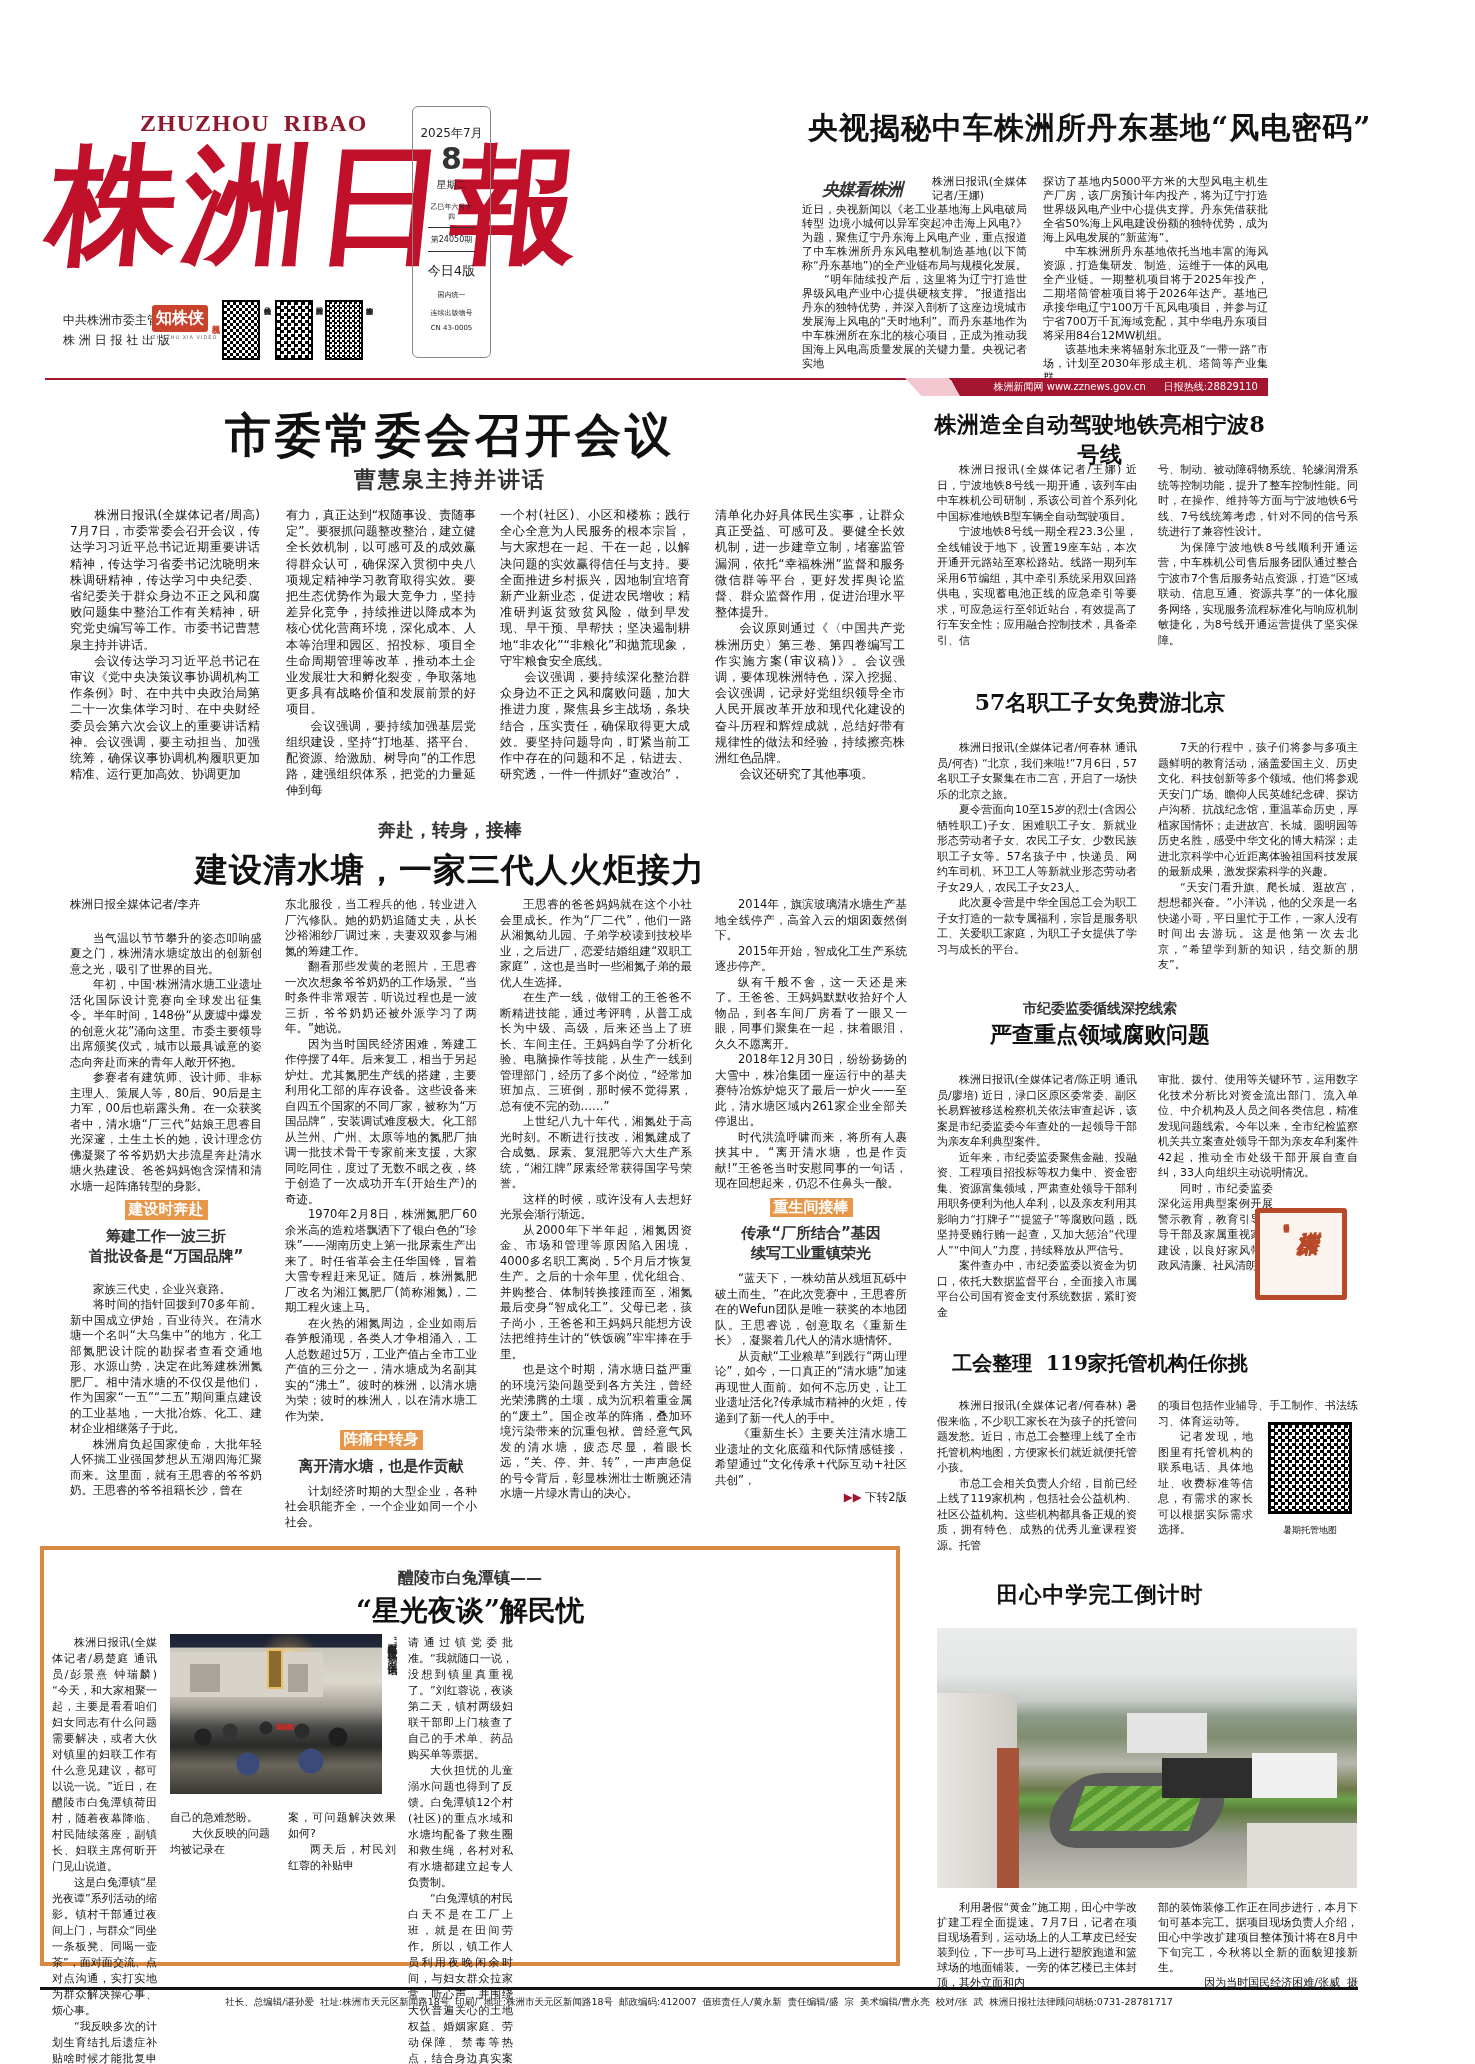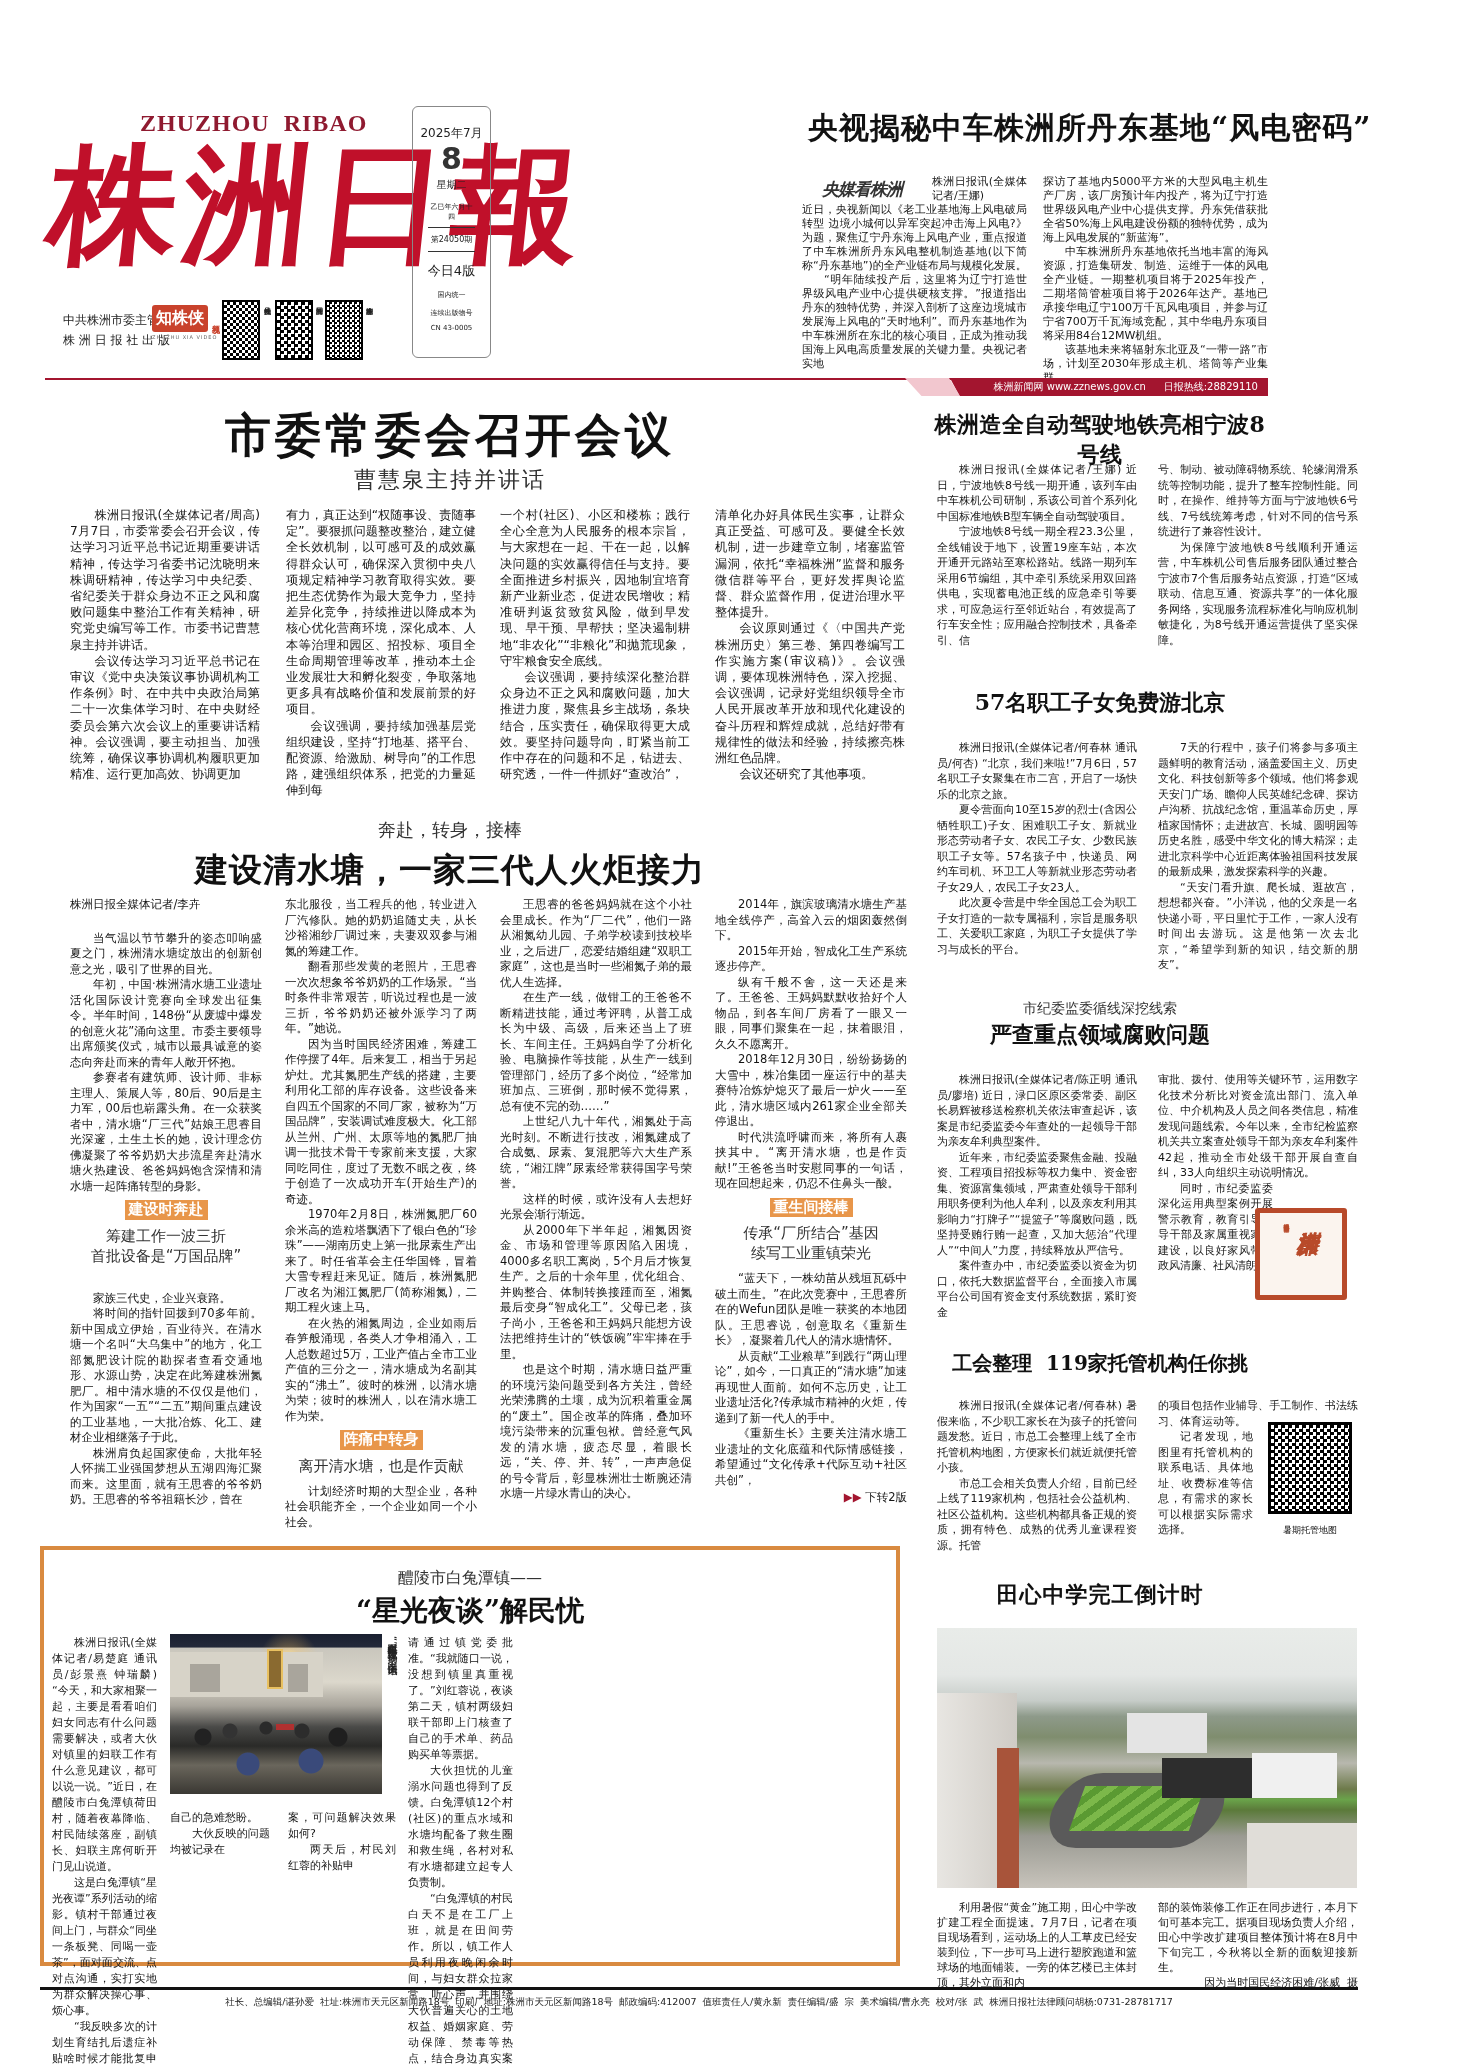--- a/index.html
+++ b/index.html
@@ -8,21 +8,21 @@
 .abs{position:absolute}
 .serif{font-family:"DejaVu Serif","Liberation Serif",serif}
 .body-text{font-size:12.2px;line-height:16.2px;text-align:justify;color:#151515}
 .body-text p{text-indent:2em;margin:0}
 .body-text p.noind{text-indent:0}
 .masthead-title{color:#c0102a;font-family:"DejaVu Serif","Liberation Serif",serif;font-weight:bold;font-size:128px;letter-spacing:6px;line-height:1;transform:skewX(-6deg)}
 .en-title{color:#8f1a30;font-family:"Liberation Serif","DejaVu Serif",serif;font-weight:bold;font-size:24px;letter-spacing:1px}
 .datebox{border:1.5px solid #888;border-radius:6px;text-align:center;color:#222}
 .hline-red{height:4px;background:#a3152f}
 .headline{font-weight:bold;text-align:center;color:#111}
-.sub-h{text-align:center;color:#333;font-weight:normal}
+.sub-h{text-align:center;color:#333;font-weight:bold}
 .tag{display:inline-block;background:#e8964a;color:#fff;font-weight:bold;padding:2px 4px;font-size:20px}
 .tag-wrap{text-align:center}
 .orange-box{border:4px solid #d98a40}
 .footer-line{height:3px;background:#111}
 .photo-night{background:
  radial-gradient(ellipse at 56% 18%, rgba(255,220,130,.9) 0 3%, rgba(255,200,100,.3) 8%, transparent 18%),
  linear-gradient(180deg,#1a2030 0%,#23293a 8%,#c9c6bd 9%,#dcd8cc 30%,#a7a39a 45%,#4a4a48 58%,#2a2a28 70%,#6a665c 82%,#3a3833 100%)}
 .photo-day{background:
  linear-gradient(180deg,#e9ece9 0%,#e4e7e5 18%,#c6ccc8 28%,#8e9a8a 34%,#7f8d6e 42%,#b8b8ae 52%,#6d7a4a 62%,#6aa34a 66%,#5b7a3a 70%,#9a9a92 80%,#c8c4bc 100%)}
 </style>
@@ -110,21 +110,21 @@
 <div class="abs sub-h" style="left:40px;top:818px;width:820px;font-size:18px">奔赴，转身，接棒</div>
 <div class="abs headline" style="left:40px;top:848px;width:820px;font-size:33px;letter-spacing:1px">建设清水塘，一家三代人火炬接力</div>
 
 <div class="abs body-text" style="left:70px;top:897px;width:192px;font-size:11.5px;line-height:15.5px">
   <p class="noind" style="margin-bottom:18px">株洲日报全媒体记者/李卉</p>
   <p>当气温以节节攀升的姿态叩响盛夏之门，株洲清水塘绽放出的创新创意之光，吸引了世界的目光。</p>
   <p>年初，中国·株洲清水塘工业遗址活化国际设计竞赛向全球发出征集令。半年时间，148份“从废墟中爆发的创意火花”涌向这里。市委主要领导出席颁奖仪式，城市以最具诚意的姿态向奔赴而来的青年人敞开怀抱。</p>
   <p>参赛者有建筑师、设计师、非标主理人、策展人等，80后、90后是主力军，00后也崭露头角。在一众获奖者中，清水塘“厂三代”姑娘王思睿目光深邃，土生土长的她，设计理念仿佛凝聚了爷爷奶奶大步流星奔赴清水塘火热建设、爸爸妈妈饱含深情和清水塘一起阵痛转型的身影。</p>
   <div class="tag-wrap" style="margin:6px 0"><span class="tag" style="font-size:15px">建设时奔赴</span></div>
   <div class="sub-h" style="font-size:15px;line-height:20px">筹建工作一波三折</div>
-  <div class="sub-h" style="font-size:15px;line-height:20px;margin-bottom:25px">首批设备是“万国品牌”</div>
+  <div class="sub-h" style="font-size:15px;line-height:20px;margin-bottom:16px">首批设备是“万国品牌”</div>
   <p>家族三代史，企业兴衰路。</p>
   <p>将时间的指针回拨到70多年前。新中国成立伊始，百业待兴。在清水塘一个名叫“大乌集中”的地方，化工部氮肥设计院的勘探者查看交通地形、水源山势，决定在此筹建株洲氮肥厂。相中清水塘的不仅仅是他们，作为国家“一五”“二五”期间重点建设的工业基地，一大批冶炼、化工、建材企业相继落子于此。</p>
   <p>株洲肩负起国家使命，大批年轻人怀揣工业强国梦想从五湖四海汇聚而来。这里面，就有王思睿的爷爷奶奶。王思睿的爷爷祖籍长沙，曾在</p>
 </div>
 
 <div class="abs body-text" style="left:285px;top:897px;width:192px;font-size:11.5px;line-height:15.5px">
   <p class="noind">东北服役，当工程兵的他，转业进入厂汽修队。她的奶奶追随丈夫，从长沙裕湘纱厂调过来，夫妻双双参与湘氮的筹建工作。</p>
   <p>翻看那些发黄的老照片，王思睿一次次想象爷爷奶奶的工作场景。“当时条件非常艰苦，听说过程也是一波三折，爷爷奶奶还被外派学习了两年。”她说。</p>
   <p>因为当时国民经济困难，筹建工作停摆了4年。后来复工，相当于另起炉灶。尤其氮肥生产线的搭建，主要利用化工部的库存设备。这些设备来自四五个国家的不同厂家，被称为“万国品牌”，安装调试难度极大。化工部从兰州、广州、太原等地的氮肥厂抽调一批技术骨干专家前来支援，大家同吃同住，度过了无数不眠之夜，终于创造了一次成功开车(开始生产)的奇迹。</p>
   <p>1970年2月8日，株洲氮肥厂60余米高的造粒塔飘洒下了银白色的“珍珠”——湖南历史上第一批尿素生产出来了。时任省革会主任华国锋，冒着大雪专程赶来见证。随后，株洲氮肥厂改名为湘江氮肥厂(简称湘氮)，二期工程火速上马。</p>

